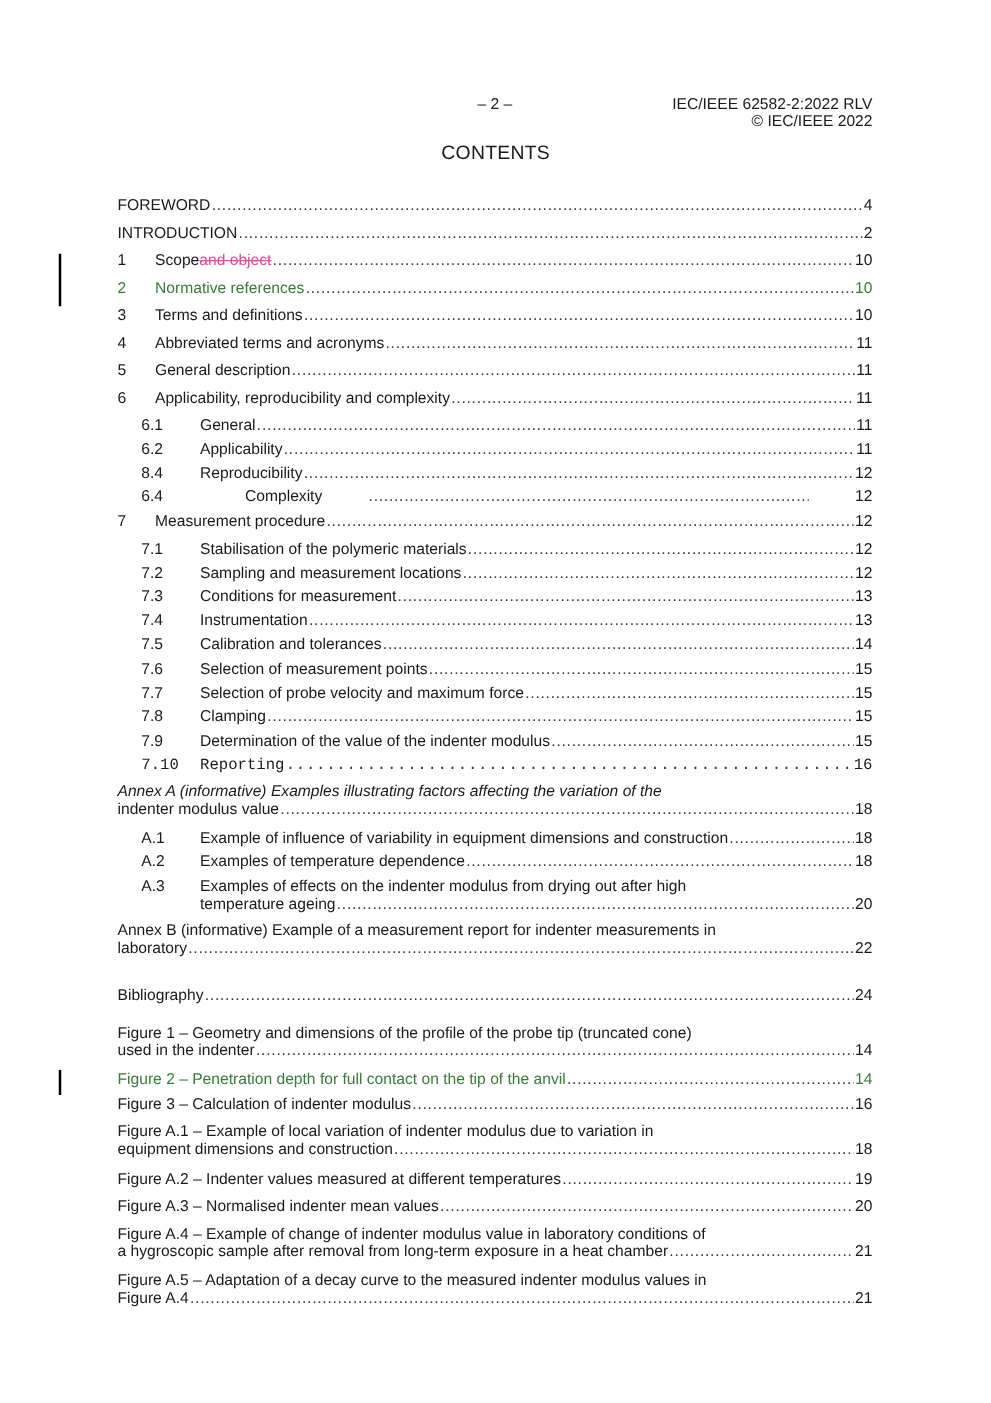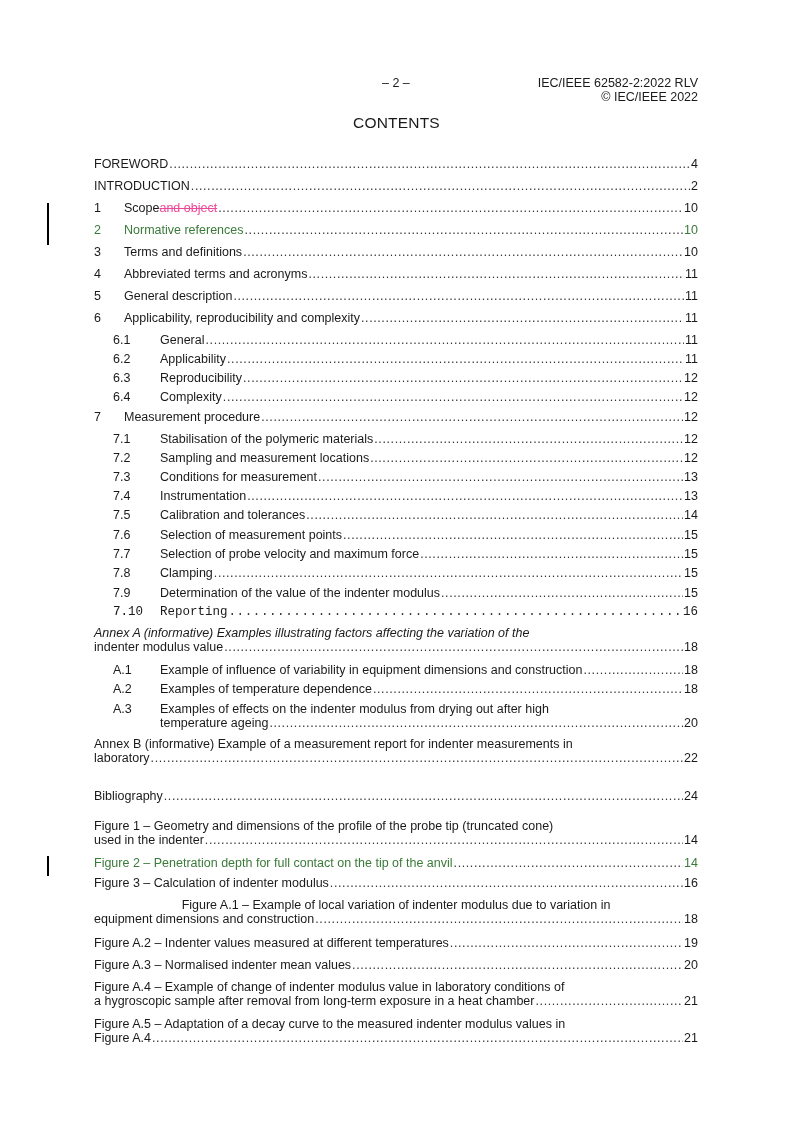--- a/index.html
+++ b/index.html
@@ -110,28 +110,28 @@
     <div class="entry" style="position: absolute; left: 0px; right: 0px; top: 195px;">
       <div class="row" style="padding-left: 19px;">
         <span class="num1" style="width: 47px;">6.2</span>
         <span class="lbl">Applicability</span>
         <span class="leader"></span>
         <span class="pg">11</span>
       </div>
     </div>
     <div class="entry" style="position: absolute; left: 0px; right: 0px; top: 214px;">
       <div class="row" style="padding-left: 19px;">
-        <span class="num1" style="width: 47px;">6.3</span>
+        <span class="num1" style="width: 47px;">8.4</span>
         <span class="lbl">Reproducibility</span>
         <span class="leader"></span>
         <span class="pg">12</span>
       </div>
     </div>
     <div class="entry" style="position: absolute; left: 0px; right: 0px; top: 233px;">
-      <div class="row" style="padding-left: 19px;">
+      <div class="row" style="padding-left: 19px; gap: 36px;">
         <span class="num1" style="width: 47px;">6.4</span>
         <span class="lbl">Complexity</span>
         <span class="leader"></span>
         <span class="pg">12</span>
       </div>
     </div>
     <div class="entry" style="position: absolute; left: 0px; right: 0px; top: 253px;">
       <div class="row" style="padding-left: 0px;">
         <span class="num1" style="width: 30px;">7</span>
         <span class="lbl">Measurement procedure</span>
@@ -282,21 +282,21 @@
       </div>
     </div>
     <div class="entry" style="position: absolute; left: 0px; right: 0px; top: 719px;">
       <div class="row" style="padding-left: 0px;">
         <span class="lbl">Figure 3 – Calculation of indenter modulus</span>
         <span class="leader"></span>
         <span class="pg">16</span>
       </div>
     </div>
     <div class="entry" style="position: absolute; left: 0px; right: 0px; top: 741px;">
-      <div class="lbl" style="padding-left: 0px; text-align: center;"><span>Figure A.1 – Example of local variation of indenter modulus due to variation in</span></div>
+      <div class="lbl" style="padding-left: 0px;"><span>Figure A.1 – Example of local variation of indenter modulus due to variation in</span></div>
       <div class="row" style="padding-left: 0px;">
         <span class="lbl">equipment dimensions and construction</span>
         <span class="leader"></span>
         <span class="pg">18</span>
       </div>
     </div>
     <div class="entry" style="position: absolute; left: 0px; right: 0px; top: 779px;">
       <div class="row" style="padding-left: 0px;">
         <span class="lbl">Figure A.2 – Indenter values measured at different temperatures</span>
         <span class="leader"></span>

